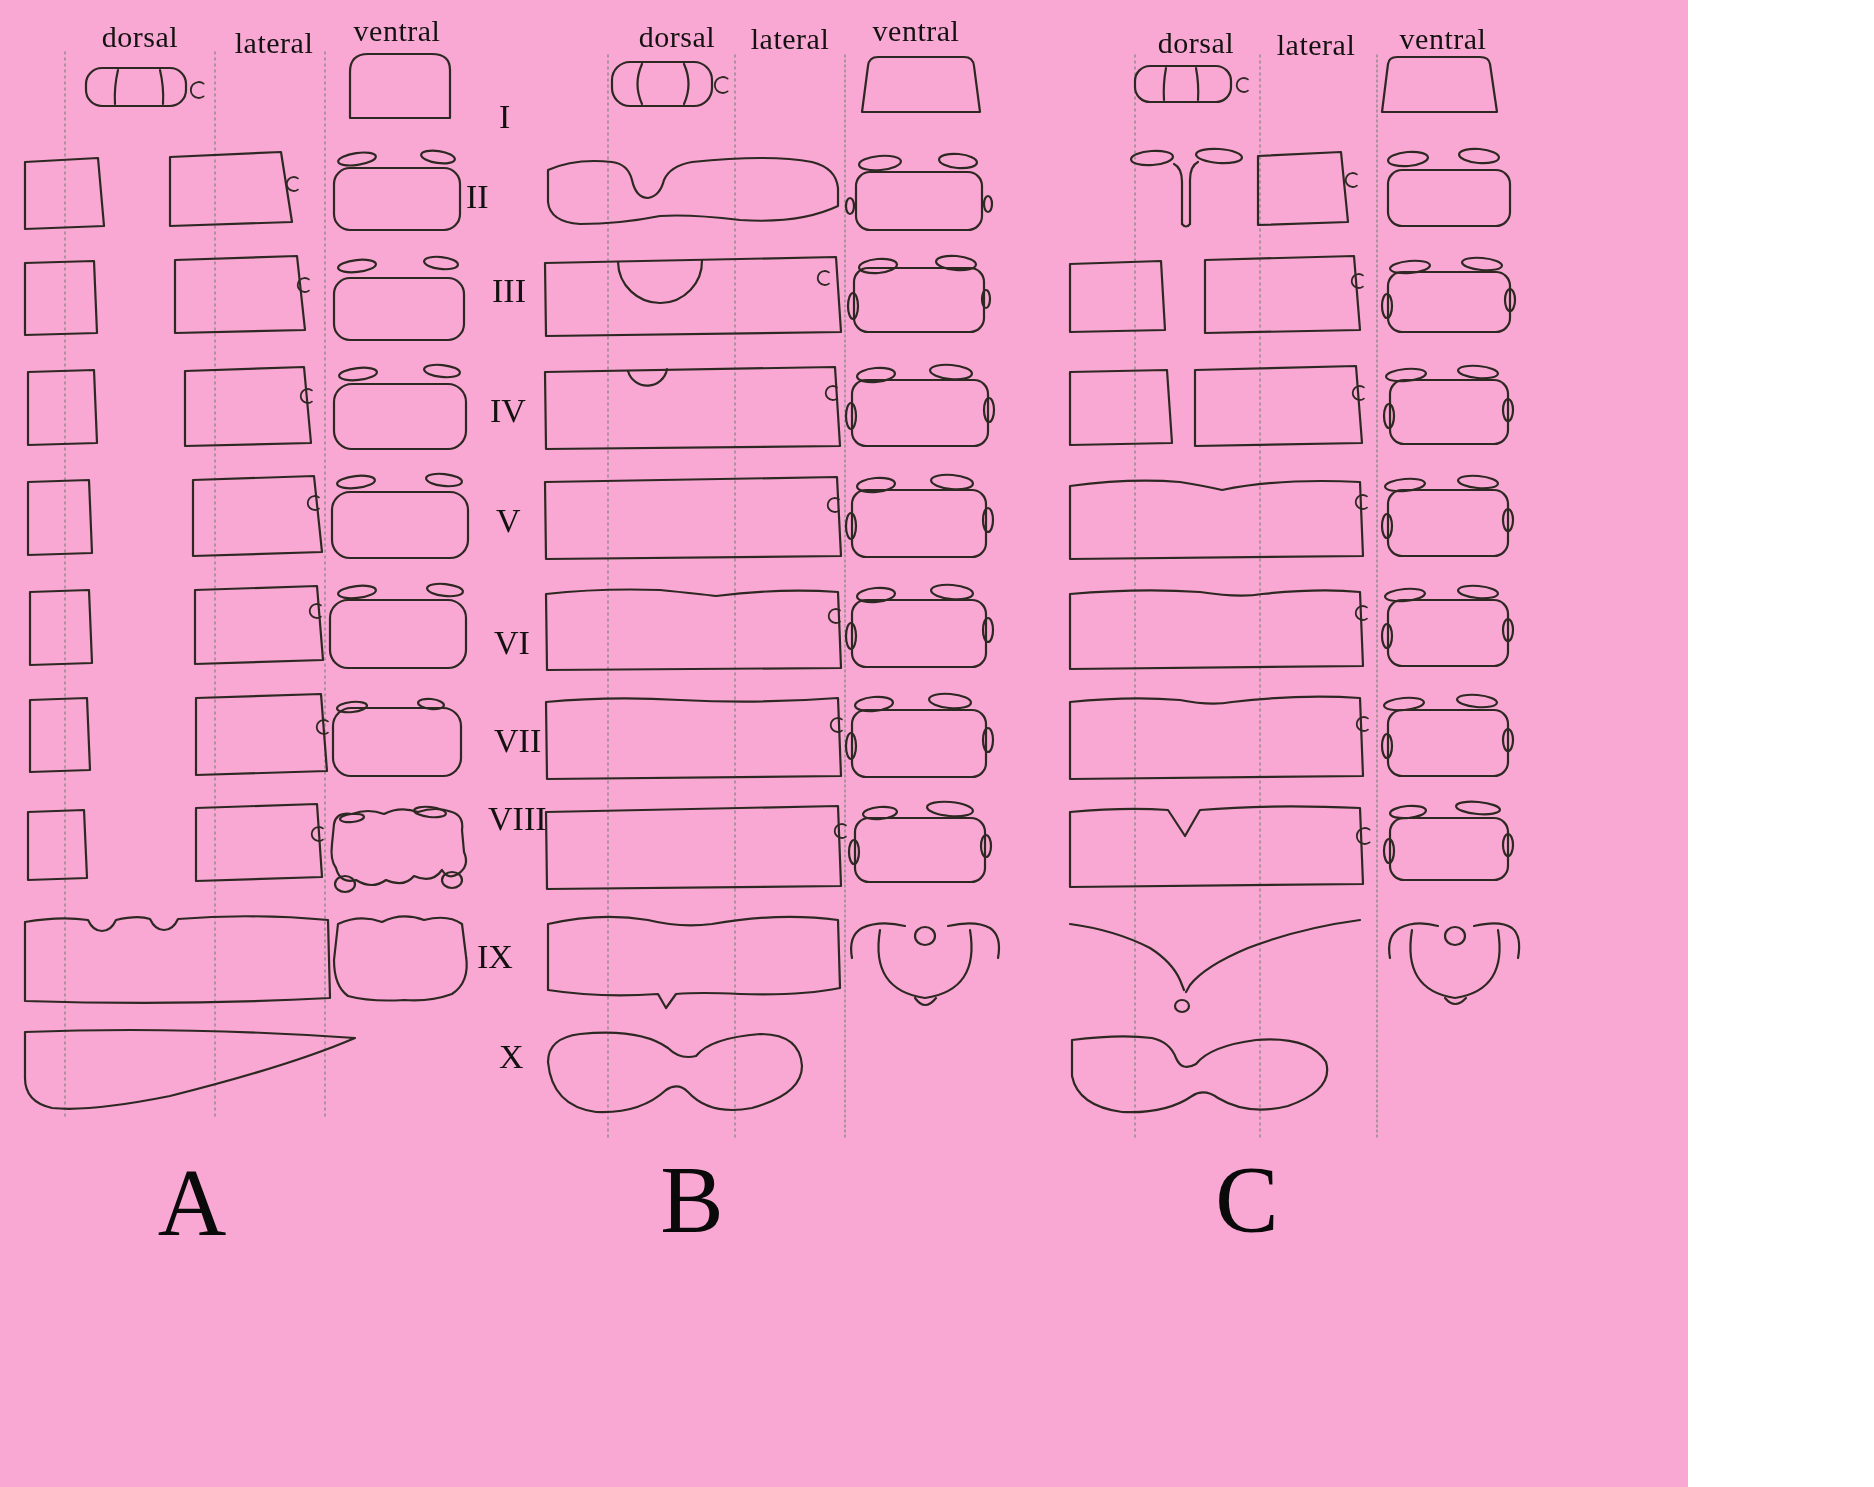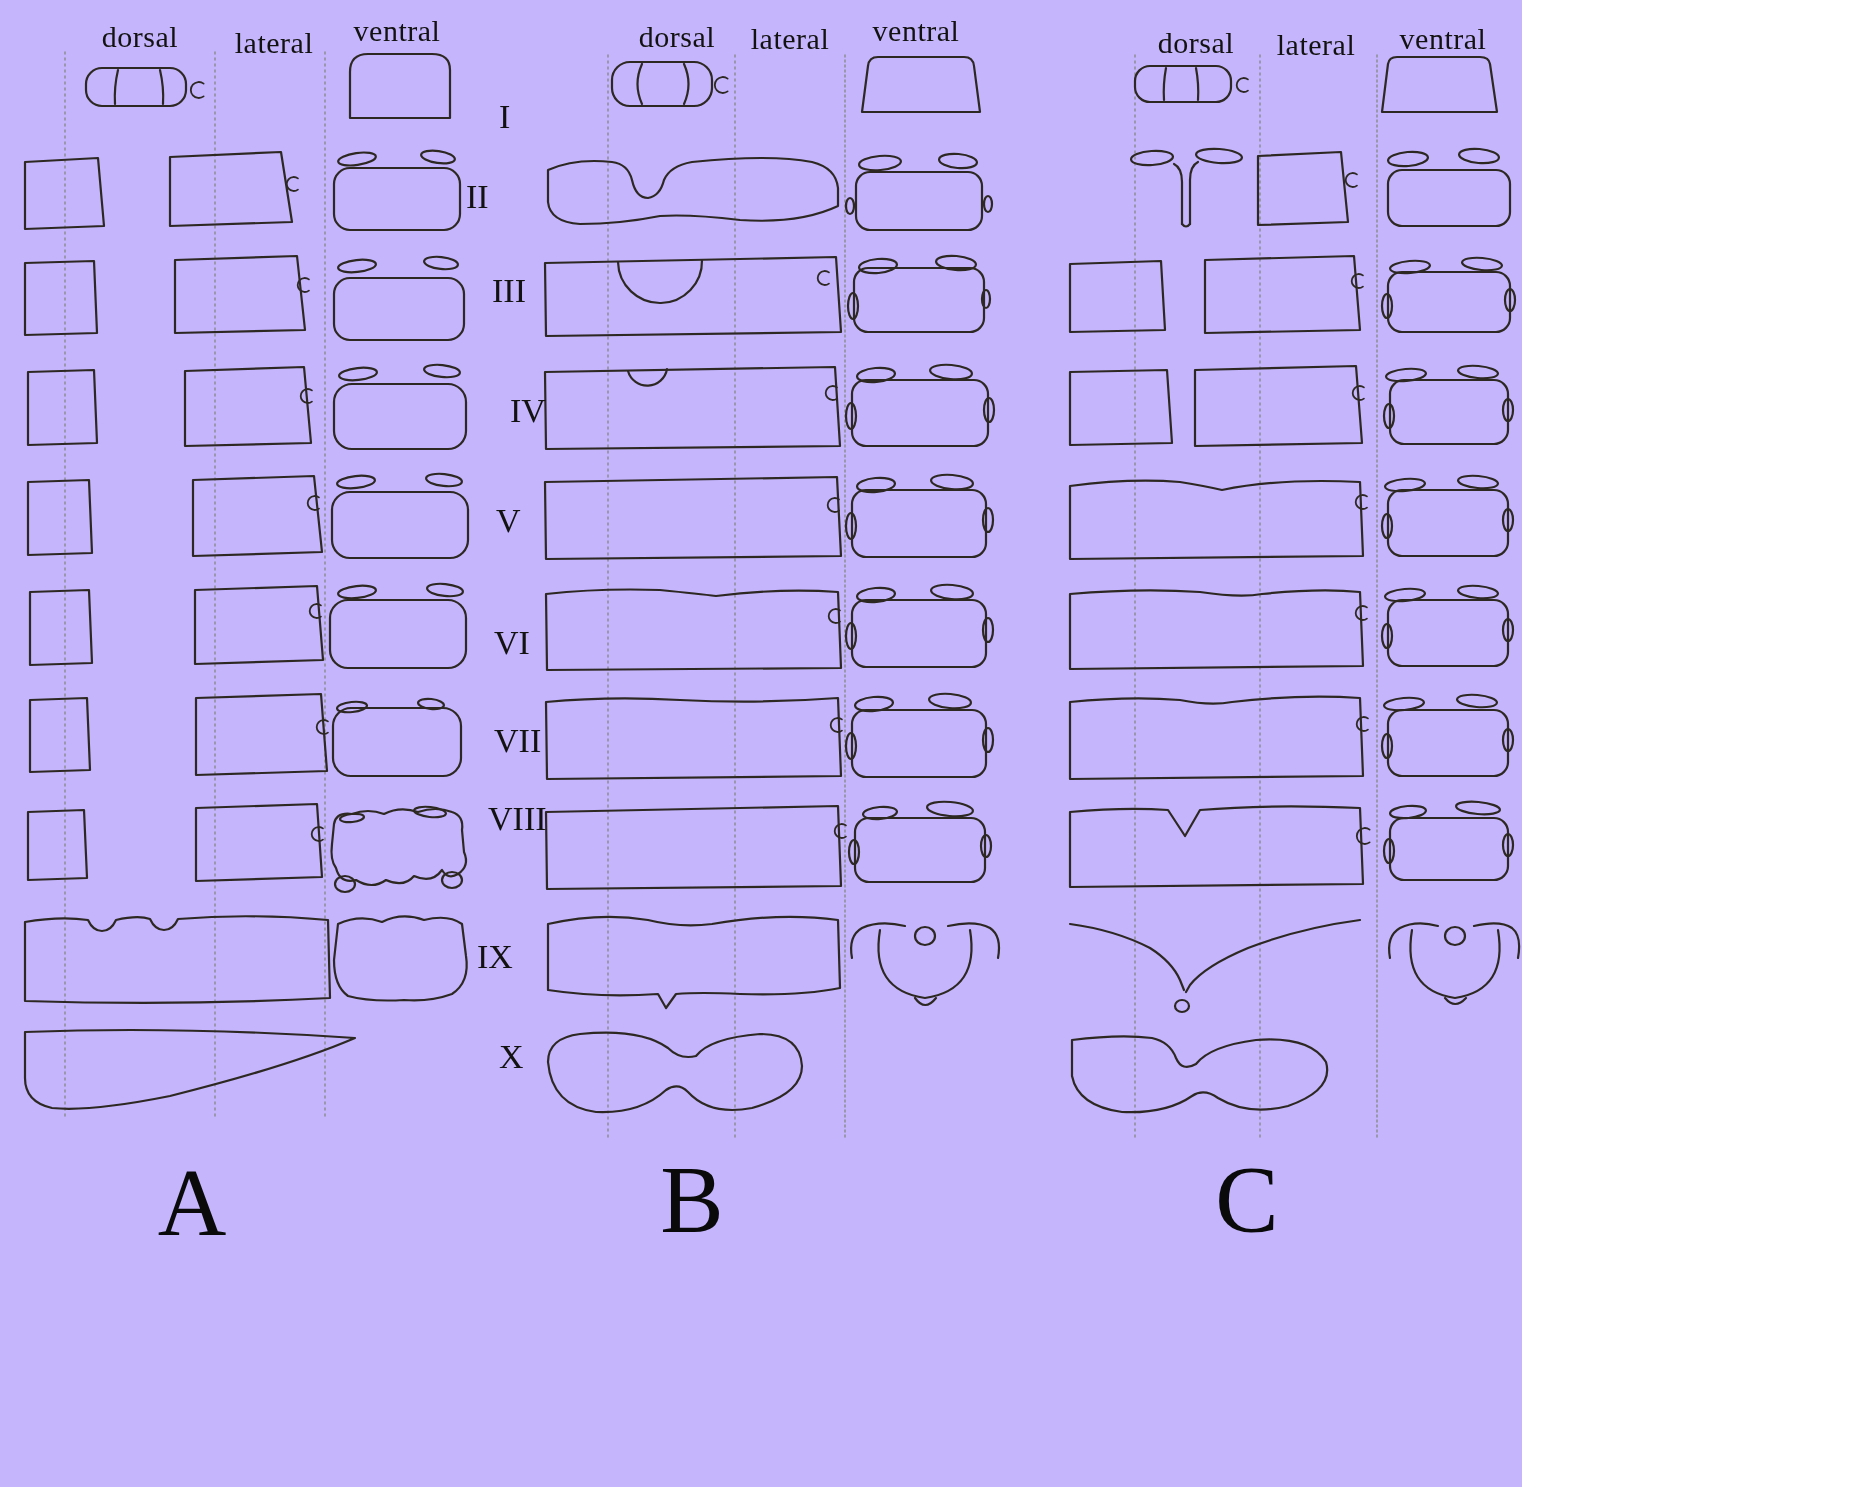--- a/index.html
+++ b/index.html
@@ -1,19 +1,19 @@
 <!DOCTYPE html>
 <html><head>
 <meta charset="utf-8">
 <style>
   html,body{margin:0;padding:0;background:#ffffff;}
   #canvas{
     position:relative;
-    width:1522px;height:1487px;
-    background:#c4b5fd;
+    width:1688px;height:1487px;
+    background:#f9a8d4;
     overflow:hidden;
     font-family:"Liberation Serif","DejaVu Serif",serif;
   }
   #fig{position:absolute;left:0;top:0;}
   .colhead{
     position:absolute;
     transform:translateX(-50%);
     font-size:30px;
     color:#141210;
     white-space:nowrap;
@@ -240,21 +240,21 @@
   <span class="colhead" style="left:790px;top:22px">lateral</span>
   <span class="colhead" style="left:916px;top:14px">ventral</span>
 
   <span class="colhead" style="left:1196px;top:26px">dorsal</span>
   <span class="colhead" style="left:1316px;top:28px">lateral</span>
   <span class="colhead" style="left:1443px;top:22px">ventral</span>
 
   <span class="rowlab" style="left:499px;top:98px">I</span>
   <span class="rowlab" style="left:466px;top:178px">II</span>
   <span class="rowlab" style="left:492px;top:272px">III</span>
-  <span class="rowlab" style="left:510px;top:392px">IV</span>
+  <span class="rowlab" style="left:490px;top:392px">IV</span>
   <span class="rowlab" style="left:496px;top:502px">V</span>
   <span class="rowlab" style="left:494px;top:624px">VI</span>
   <span class="rowlab" style="left:494px;top:722px">VII</span>
   <span class="rowlab" style="left:488px;top:800px">VIII</span>
   <span class="rowlab" style="left:477px;top:938px">IX</span>
   <span class="rowlab" style="left:499px;top:1038px">X</span>
 
   <span class="panellab" style="left:192px;top:1148px">A</span>
   <span class="panellab" style="left:692px;top:1145px">B</span>
   <span class="panellab" style="left:1247px;top:1145px">C</span>

